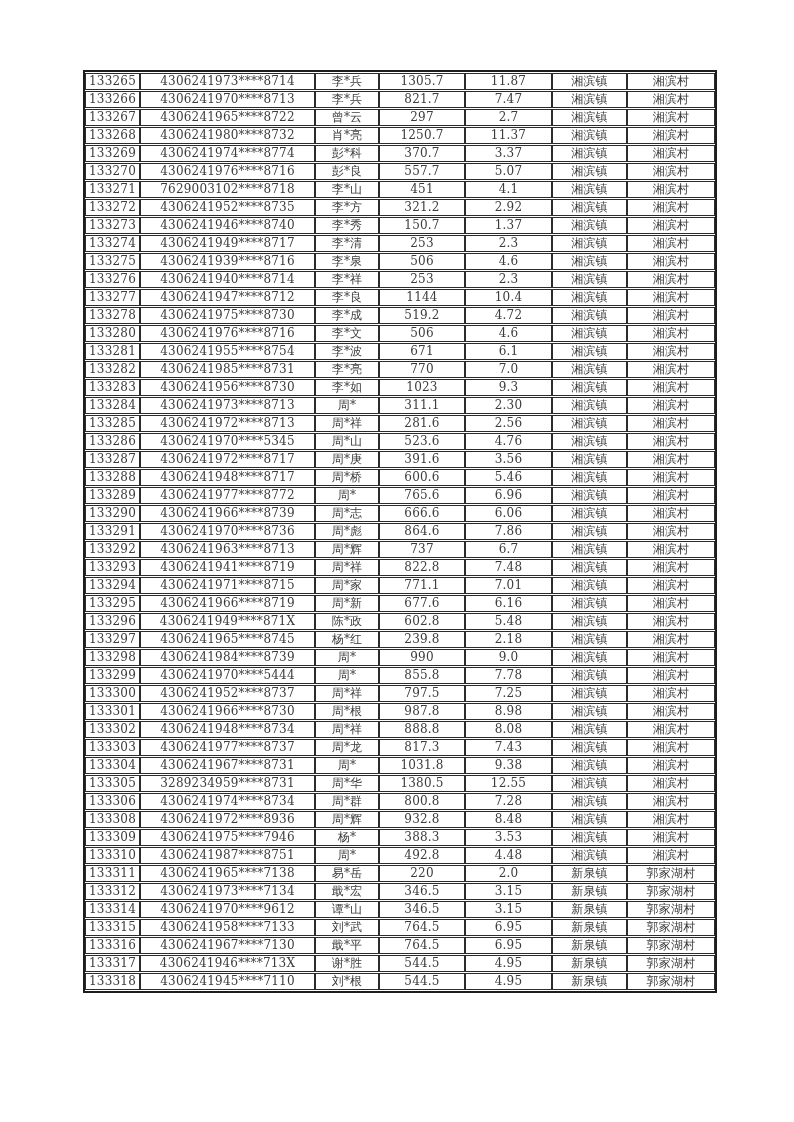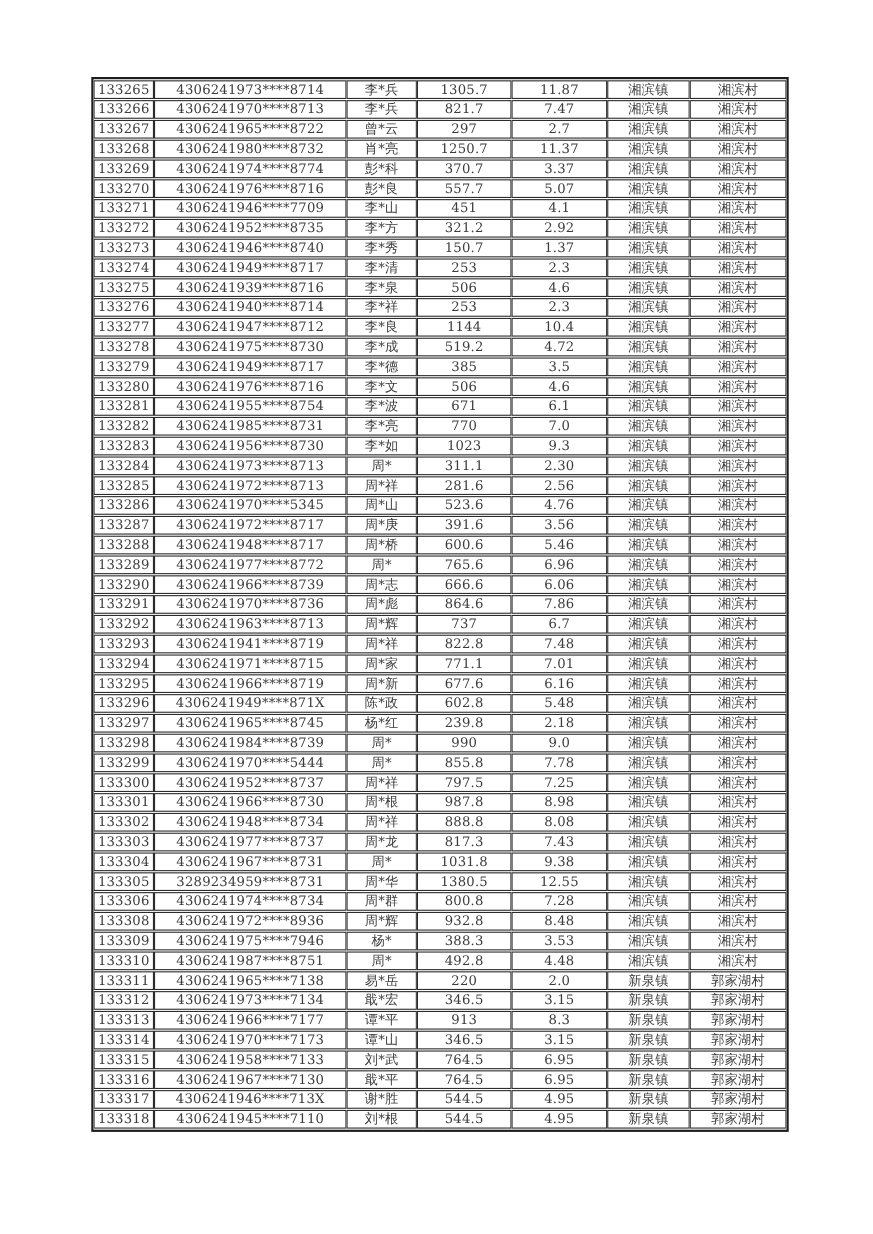--- a/index.html
+++ b/index.html
@@ -121,21 +121,21 @@
           <td>133270</td>
           <td>4306241976****8716</td>
           <td>彭*良</td>
           <td>557.7</td>
           <td>5.07</td>
           <td>湘滨镇</td>
           <td>湘滨村</td>
         </tr>
         <tr>
           <td>133271</td>
-          <td>4306241946****7709</td>
+          <td>7629003102****8718</td>
           <td>李*山</td>
           <td>451</td>
           <td>4.1</td>
           <td>湘滨镇</td>
           <td>湘滨村</td>
         </tr>
         <tr>
           <td>133272</td>
           <td>4306241952****8735</td>
           <td>李*方</td>
@@ -192,29 +192,20 @@
         <tr>
           <td>133278</td>
           <td>4306241975****8730</td>
           <td>李*成</td>
           <td>519.2</td>
           <td>4.72</td>
           <td>湘滨镇</td>
           <td>湘滨村</td>
         </tr>
         <tr>
-          <td>133279</td>
-          <td>4306241949****8717</td>
-          <td>李*德</td>
-          <td>385</td>
-          <td>3.5</td>
-          <td>湘滨镇</td>
-          <td>湘滨村</td>
-        </tr>
-        <tr>
           <td>133280</td>
           <td>4306241976****8716</td>
           <td>李*文</td>
           <td>506</td>
           <td>4.6</td>
           <td>湘滨镇</td>
           <td>湘滨村</td>
         </tr>
         <tr>
           <td>133281</td>
@@ -489,31 +480,22 @@
         <tr>
           <td>133312</td>
           <td>4306241973****7134</td>
           <td>戢*宏</td>
           <td>346.5</td>
           <td>3.15</td>
           <td>新泉镇</td>
           <td>郭家湖村</td>
         </tr>
         <tr>
-          <td>133313</td>
-          <td>4306241966****7177</td>
-          <td>谭*平</td>
-          <td>913</td>
-          <td>8.3</td>
-          <td>新泉镇</td>
-          <td>郭家湖村</td>
-        </tr>
-        <tr>
           <td>133314</td>
-          <td>4306241970****7173</td>
+          <td>4306241970****9612</td>
           <td>谭*山</td>
           <td>346.5</td>
           <td>3.15</td>
           <td>新泉镇</td>
           <td>郭家湖村</td>
         </tr>
         <tr>
           <td>133315</td>
           <td>4306241958****7133</td>
           <td>刘*武</td>

